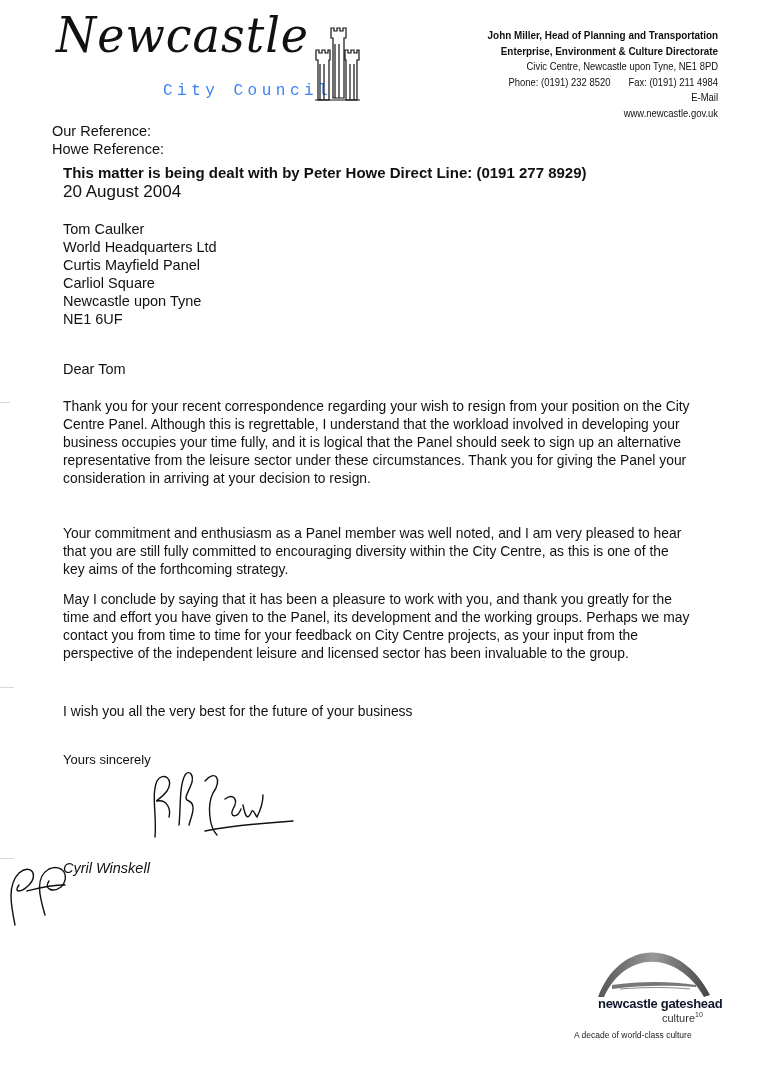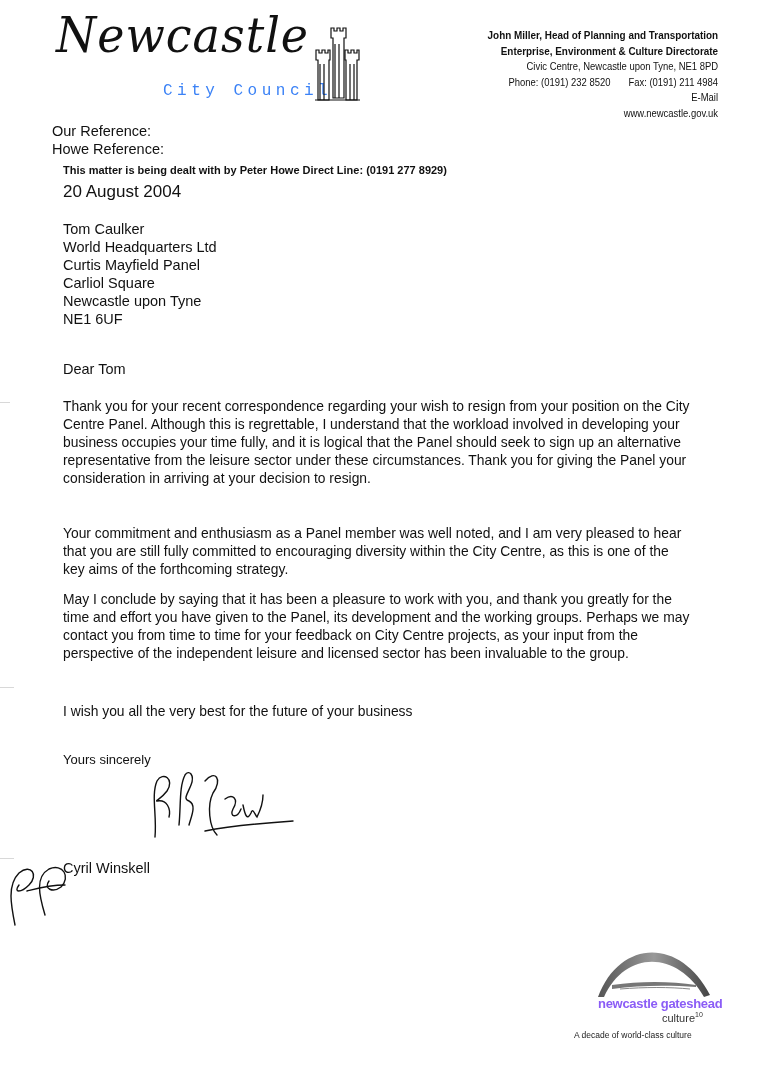--- a/index.html
+++ b/index.html
@@ -14,40 +14,40 @@
               letter-spacing: 4.5px; color: #3b82f6; }
   .castle { left: 315px; top: 24px; width: 45px; height: 78px; }
 
   
   .lh { right: 52px; top: 28px; text-align: right; font-size: 10.5px; line-height: 15.5px; font-family: "Liberation Sans", sans-serif; transform: scaleX(0.9); transform-origin: right top; }
   .lh .b { font-weight: bold; font-size: 11px; }
   .lh .gap { display: inline-block; width: 20px; }
 
   
   .refs { left: 52px; top: 122px; font-size: 14.5px; line-height: 18px; }
-  .matter { left: 63px; top: 164px; font-size: 11px; font-weight: bold; }
+  .matter { left: 63px; top: 164px; font-size: 15px; font-weight: bold; }
   .date { left: 63px; top: 182px; font-size: 17px; }
 
   .addr { left: 63px; top: 220px; font-size: 14.5px; line-height: 18px; }
   .salutation { left: 63px; top: 361px; font-size: 14.5px; }
 
   .para { left: 63px; width: 660px; font-size: 14.5px; line-height: 18px; transform: scaleX(0.955); transform-origin: left top; }
   .p1 { top: 397px; }
   .p2 { top: 524px; }
   .p3 { top: 590px; }
   .p4 { top: 702px; }
 
   .closing { left: 63px; top: 752px; font-size: 13px; }
   .sig1 { left: 145px; top: 765px; width: 150px; height: 80px; }
-  .signame { left: 63px; top: 860px; font-size: 14.5px; }
+  .signame { left: 63px; top: 860px; font-size: 14.5px; font-style: italic; }
   .sig2 { left: 5px; top: 855px; width: 75px; height: 75px; }
 
   
   .ngc-arc { left: 590px; top: 945px; width: 130px; height: 55px; }
-  .ngc-name { left: 598px; top: 996px; font-size: 13px; font-weight: bold; letter-spacing: -0.3px; color: #8b5cf6; }
+  .ngc-name { left: 598px; top: 996px; font-size: 13px; font-weight: bold; letter-spacing: -0.3px; color: #0f172a; }
   .ngc-culture { left: 662px; top: 1011px; font-size: 11px; color: #333; }
   .ngc-culture sup { font-size: 7px; }
   .ngc-tag { left: 574px; top: 1030px; font-size: 8.5px; color: #222; }
 
   .scan-mark { background: #d8d8d8; height: 1px; }
 </style>
 </head>
 <body>
 
 <div class="abs logo-word">Newcastle</div>

